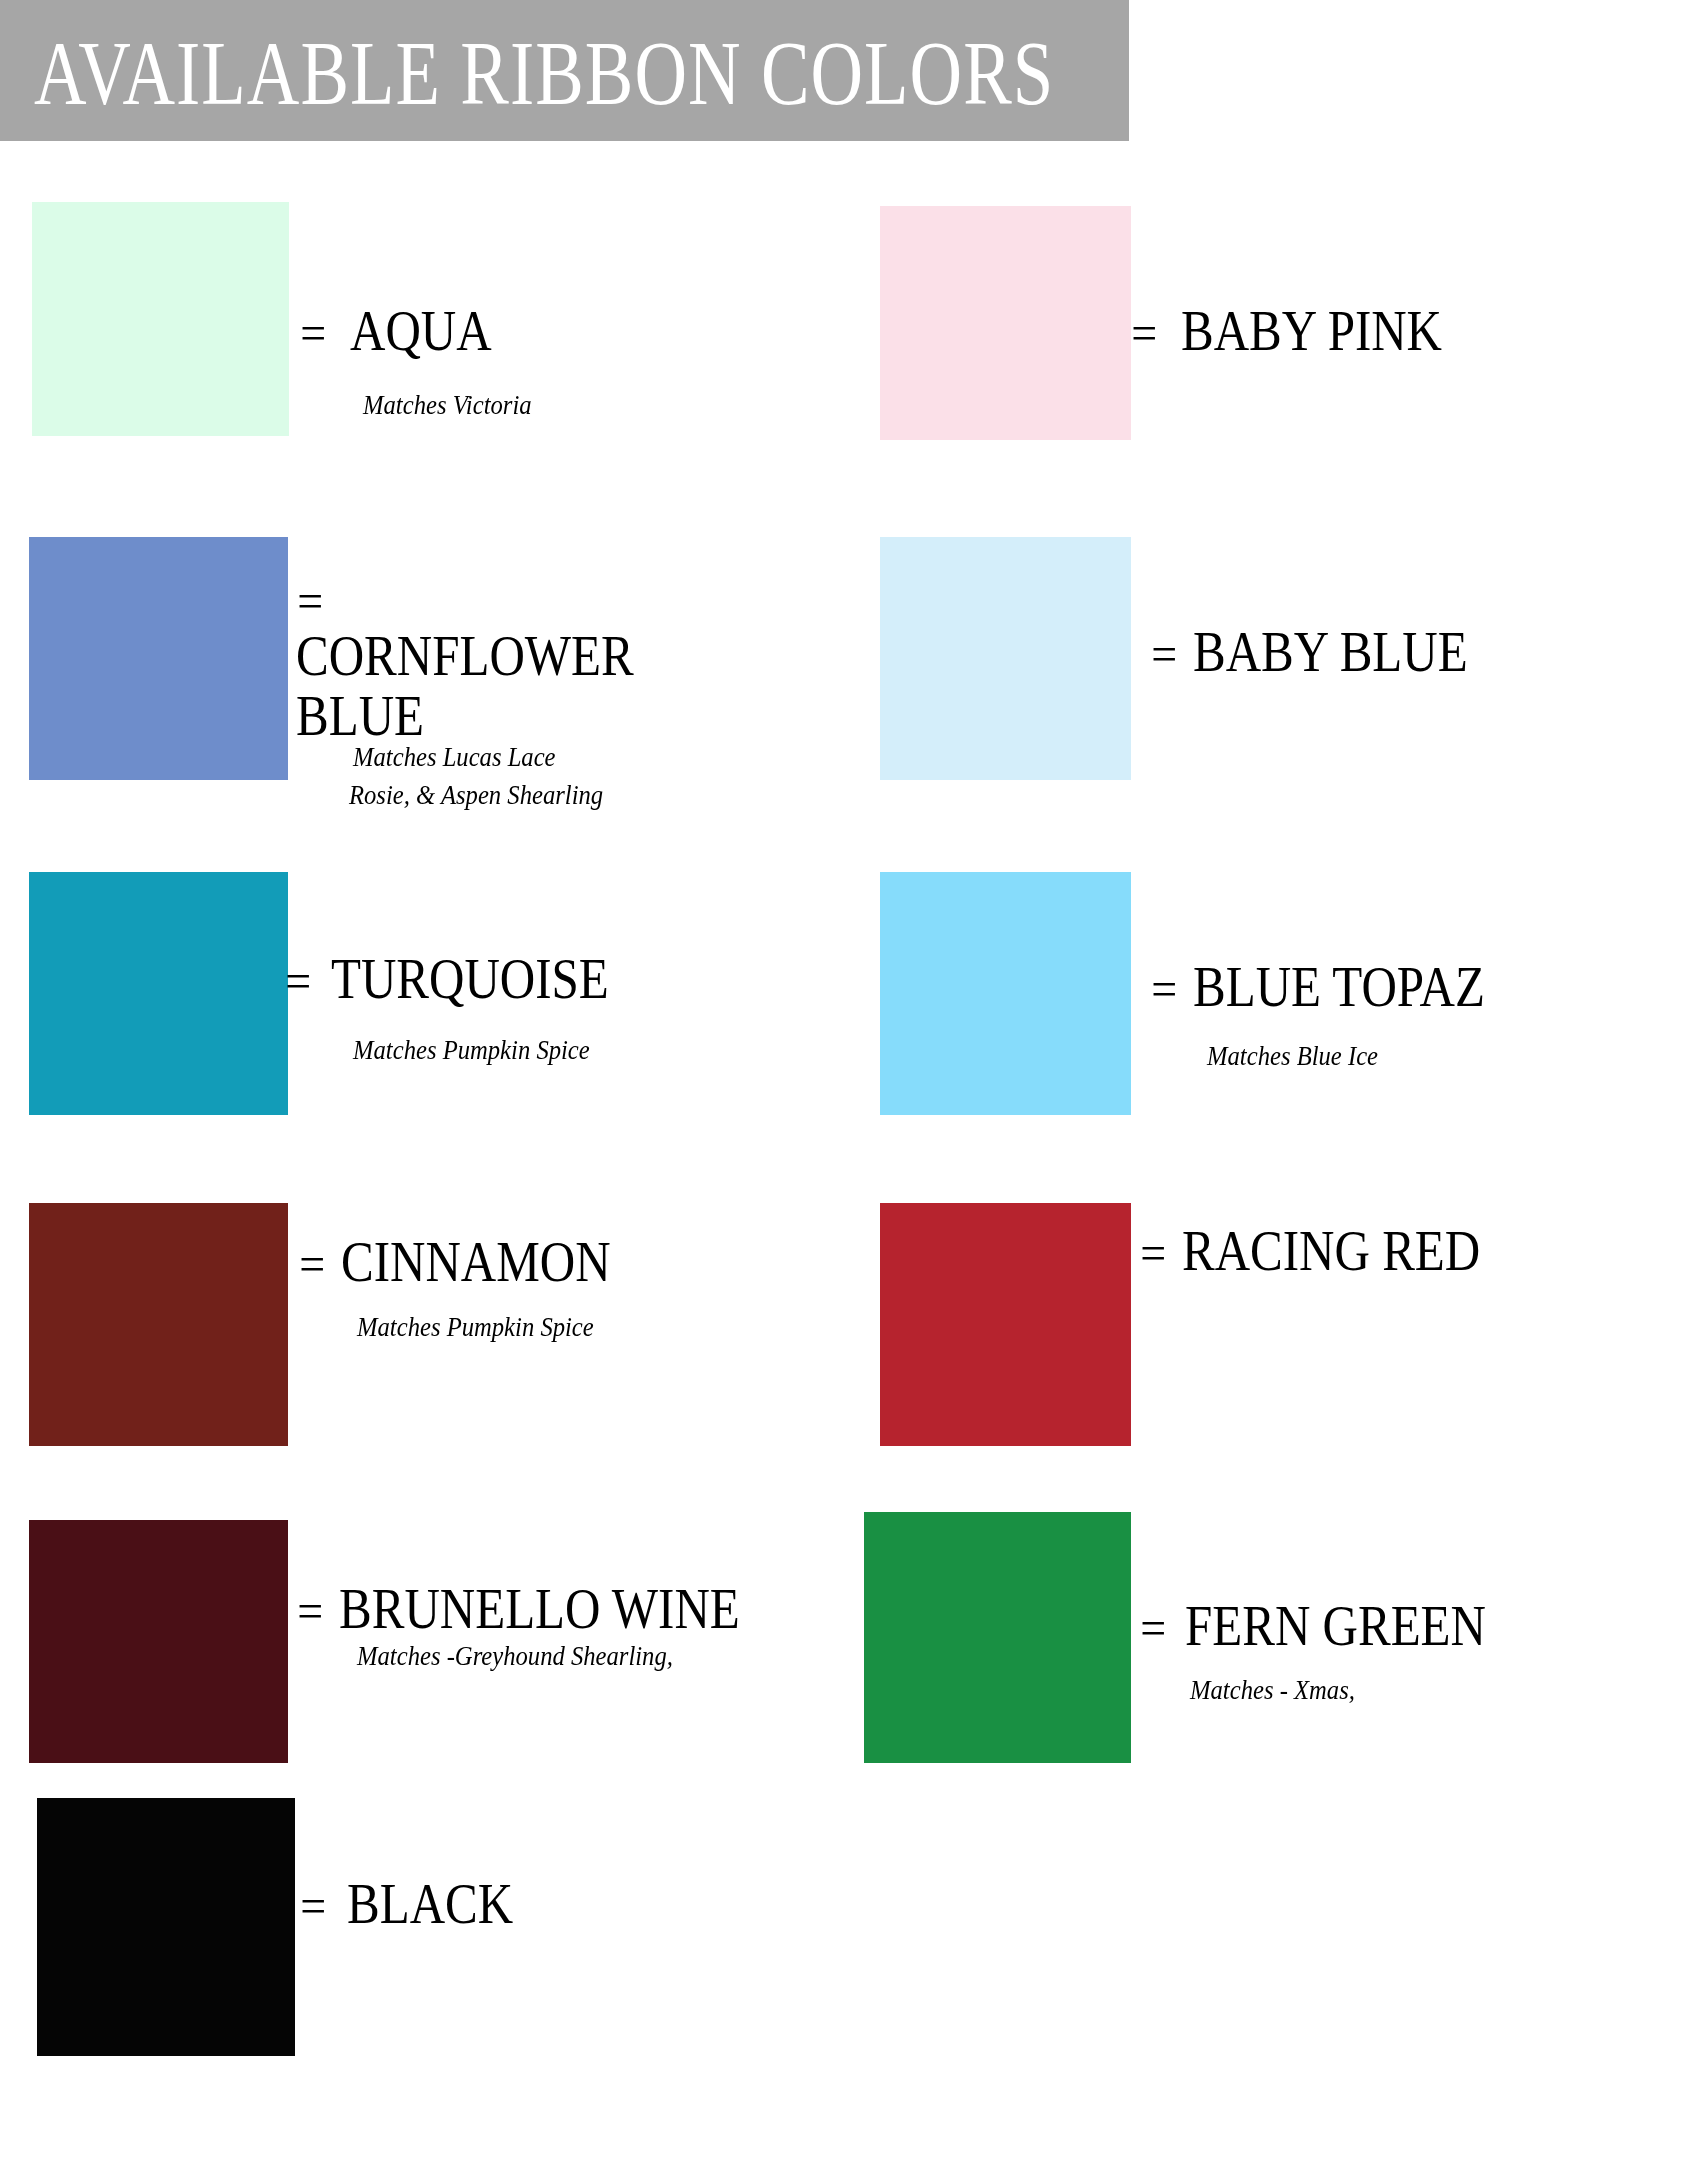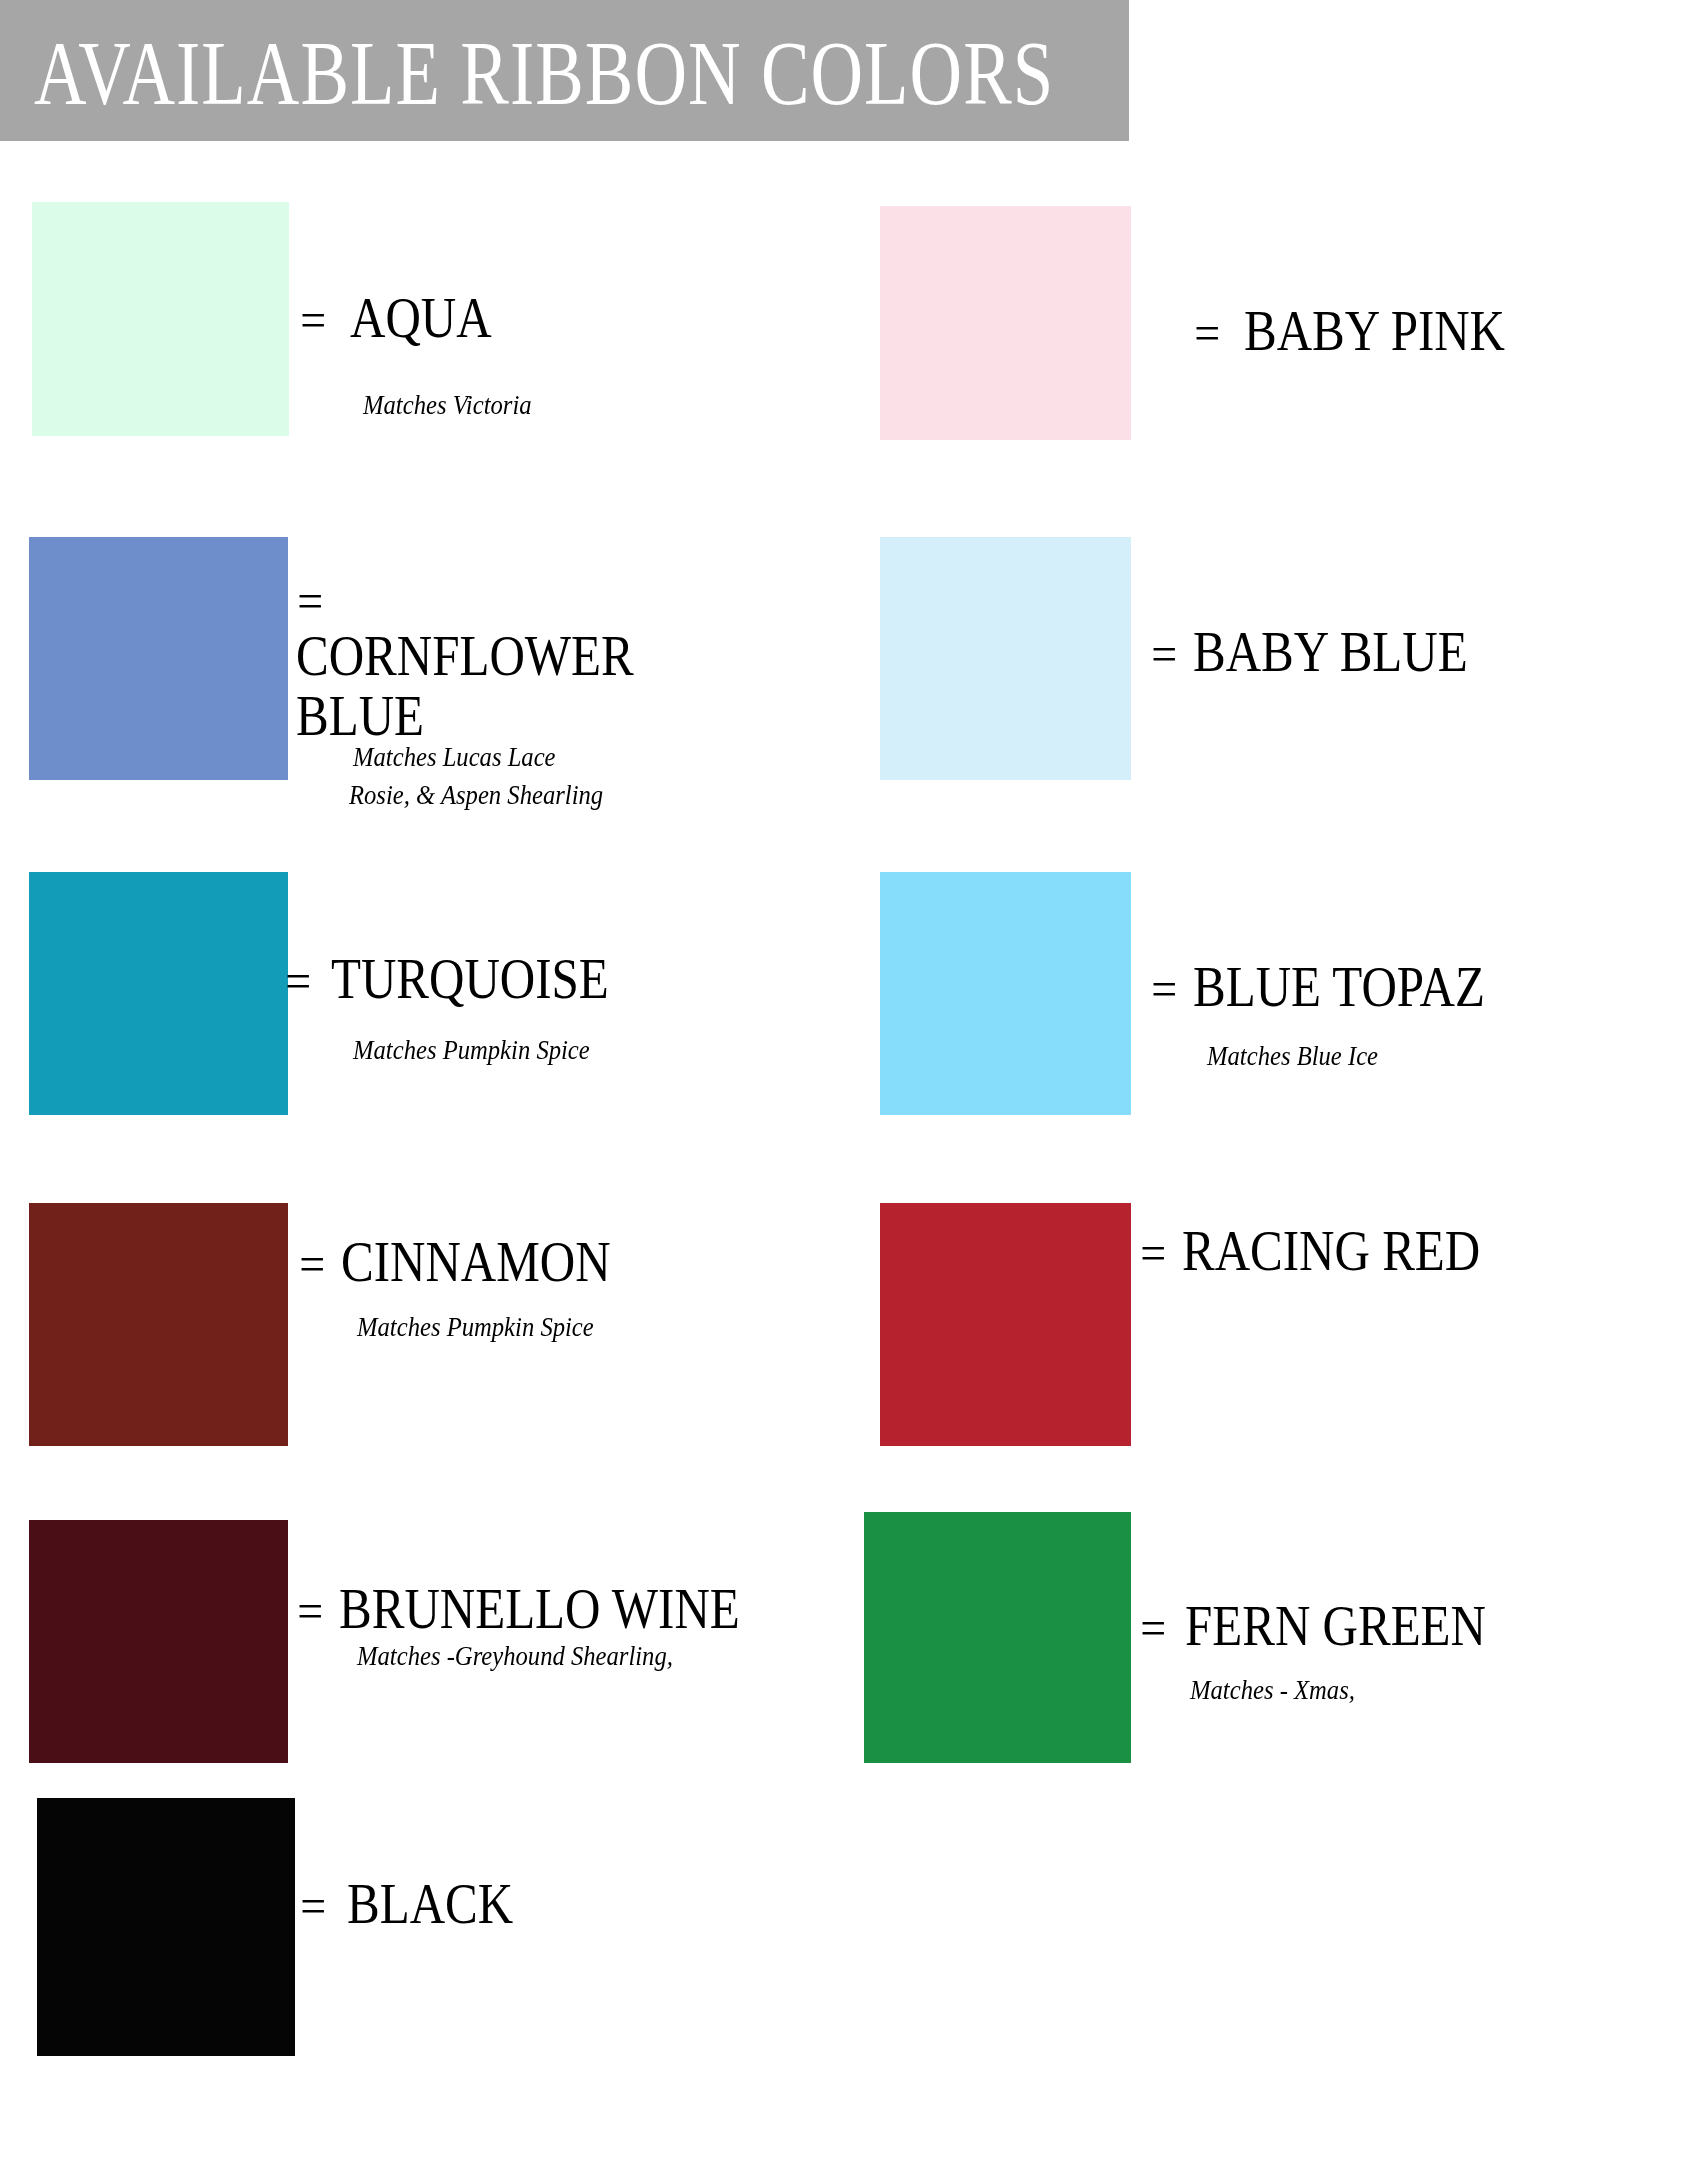--- a/index.html
+++ b/index.html
@@ -102,29 +102,29 @@
 <body>
 
 <div class="sheet">
 
   <div class="banner">
     <div class="banner-title">AVAILABLE RIBBON COLORS</div>
   </div>
 
   <div class="row">
     <div class="swatch" style="left:32px; top:202px; width:257px; height:234px; background:#dbfce8;"></div>
-    <div class="label-block" style="left:299px; top:288px;">
+    <div class="label-block" style="left:299px; top:301px;">
       <span class="eq">=</span>
       <span style="display:inline-block;width:17px;"></span>
       <span class="cname">AQUA</span>
     </div>
     <div class="sub" style="left:363px; top:388px;">Matches Victoria</div>
 
     <div class="swatch" style="left:880px; top:206px; width:251px; height:234px; background:#fbe0e8;"></div>
-    <div class="label-block" style="left:1193px; top:301px;">
+    <div class="label-block" style="left:1130px; top:301px;">
       <span class="eq">=</span>
       <span style="display:inline-block;width:17px;"></span>
       <span class="cname">BABY  PINK</span>
     </div>
   </div>
 
   <div class="row">
     <div class="swatch" style="left:29px; top:537px; width:259px; height:243px; background:#6e8dcb;"></div>
     <div class="label-block" style="left:296px; top:576px; white-space:normal; width:543px;">
       <span class="eq">=</span>

